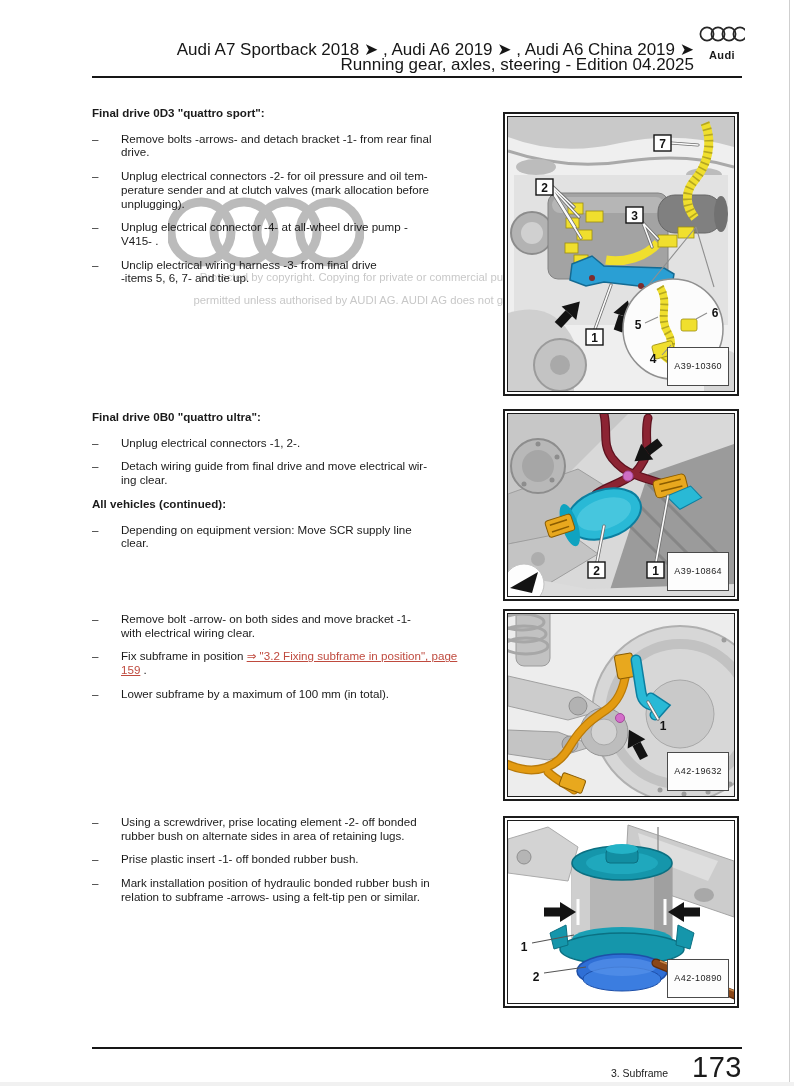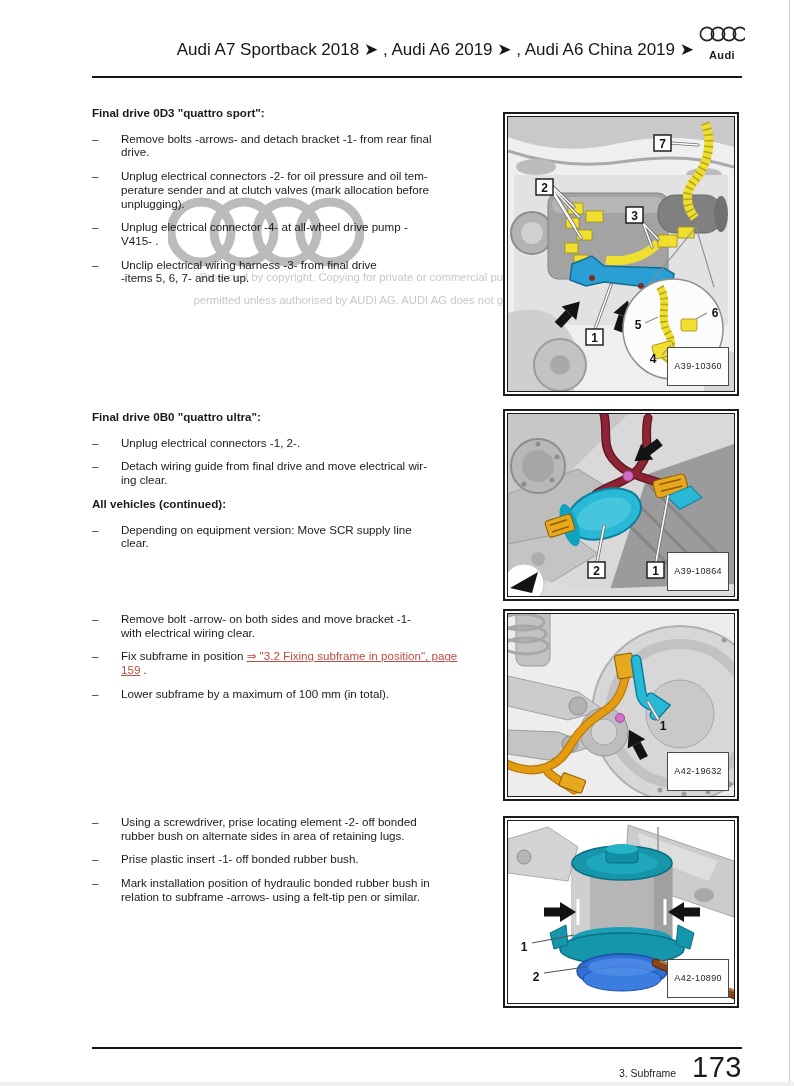--- a/index.html
+++ b/index.html
@@ -41,33 +41,34 @@
   svg text{font-weight:bold;font-size:12px;fill:#121212;text-anchor:middle;font-family:inherit;}
   .cbox{fill:#fff;stroke:#141414;stroke-width:1.4;}
   .arrow{fill:#131313;}
   .lo{stroke:#6e6e6e;stroke-width:3.2;fill:none;stroke-linecap:round;}
   .lw{stroke:#fbfbfb;stroke-width:1.6;fill:none;stroke-linecap:round;}
   .ld{stroke:#8f8f8f;stroke-width:1.1;fill:none;}
 
   
   .rule-bottom{position:absolute;left:92px;top:1047px;width:650px;height:2px;background:#161616;}
   .footer-row{position:absolute;left:92px;top:1051px;width:650px;display:flex;
-              justify-content:flex-end;align-items:baseline;gap:16px;}
+              justify-content:flex-end;align-items:baseline;gap:24px;}
   .footer-label{font-size:10.5px;}
   .page-num{font-size:29px;letter-spacing:.5px;}
 </style>
 </head>
 <body>
 
 <div class="page">
   <div class="edge-right"></div>
   <div class="edge-bottom"></div>
 
   <div class="hdr">
     <div>Audi A7 Sportback 2018 ➤ , Audi A6 2019 ➤ , Audi A6 China 2019 ➤</div>
+    <div>Running gear, axles, steering - Edition 04.2025</div>
   </div>
   <div class="logo">
     <svg width="46" height="20" viewBox="0 0 46 20">
       <g fill="none" stroke="#262626" stroke-width="1.7">
         <circle cx="8" cy="10" r="6.6"></circle>
           <circle cx="19" cy="10" r="6.6"></circle>
         <circle cx="30" cy="10" r="6.6"></circle>
           <circle cx="41" cy="10" r="6.6"></circle>
       </g>
     </svg>

